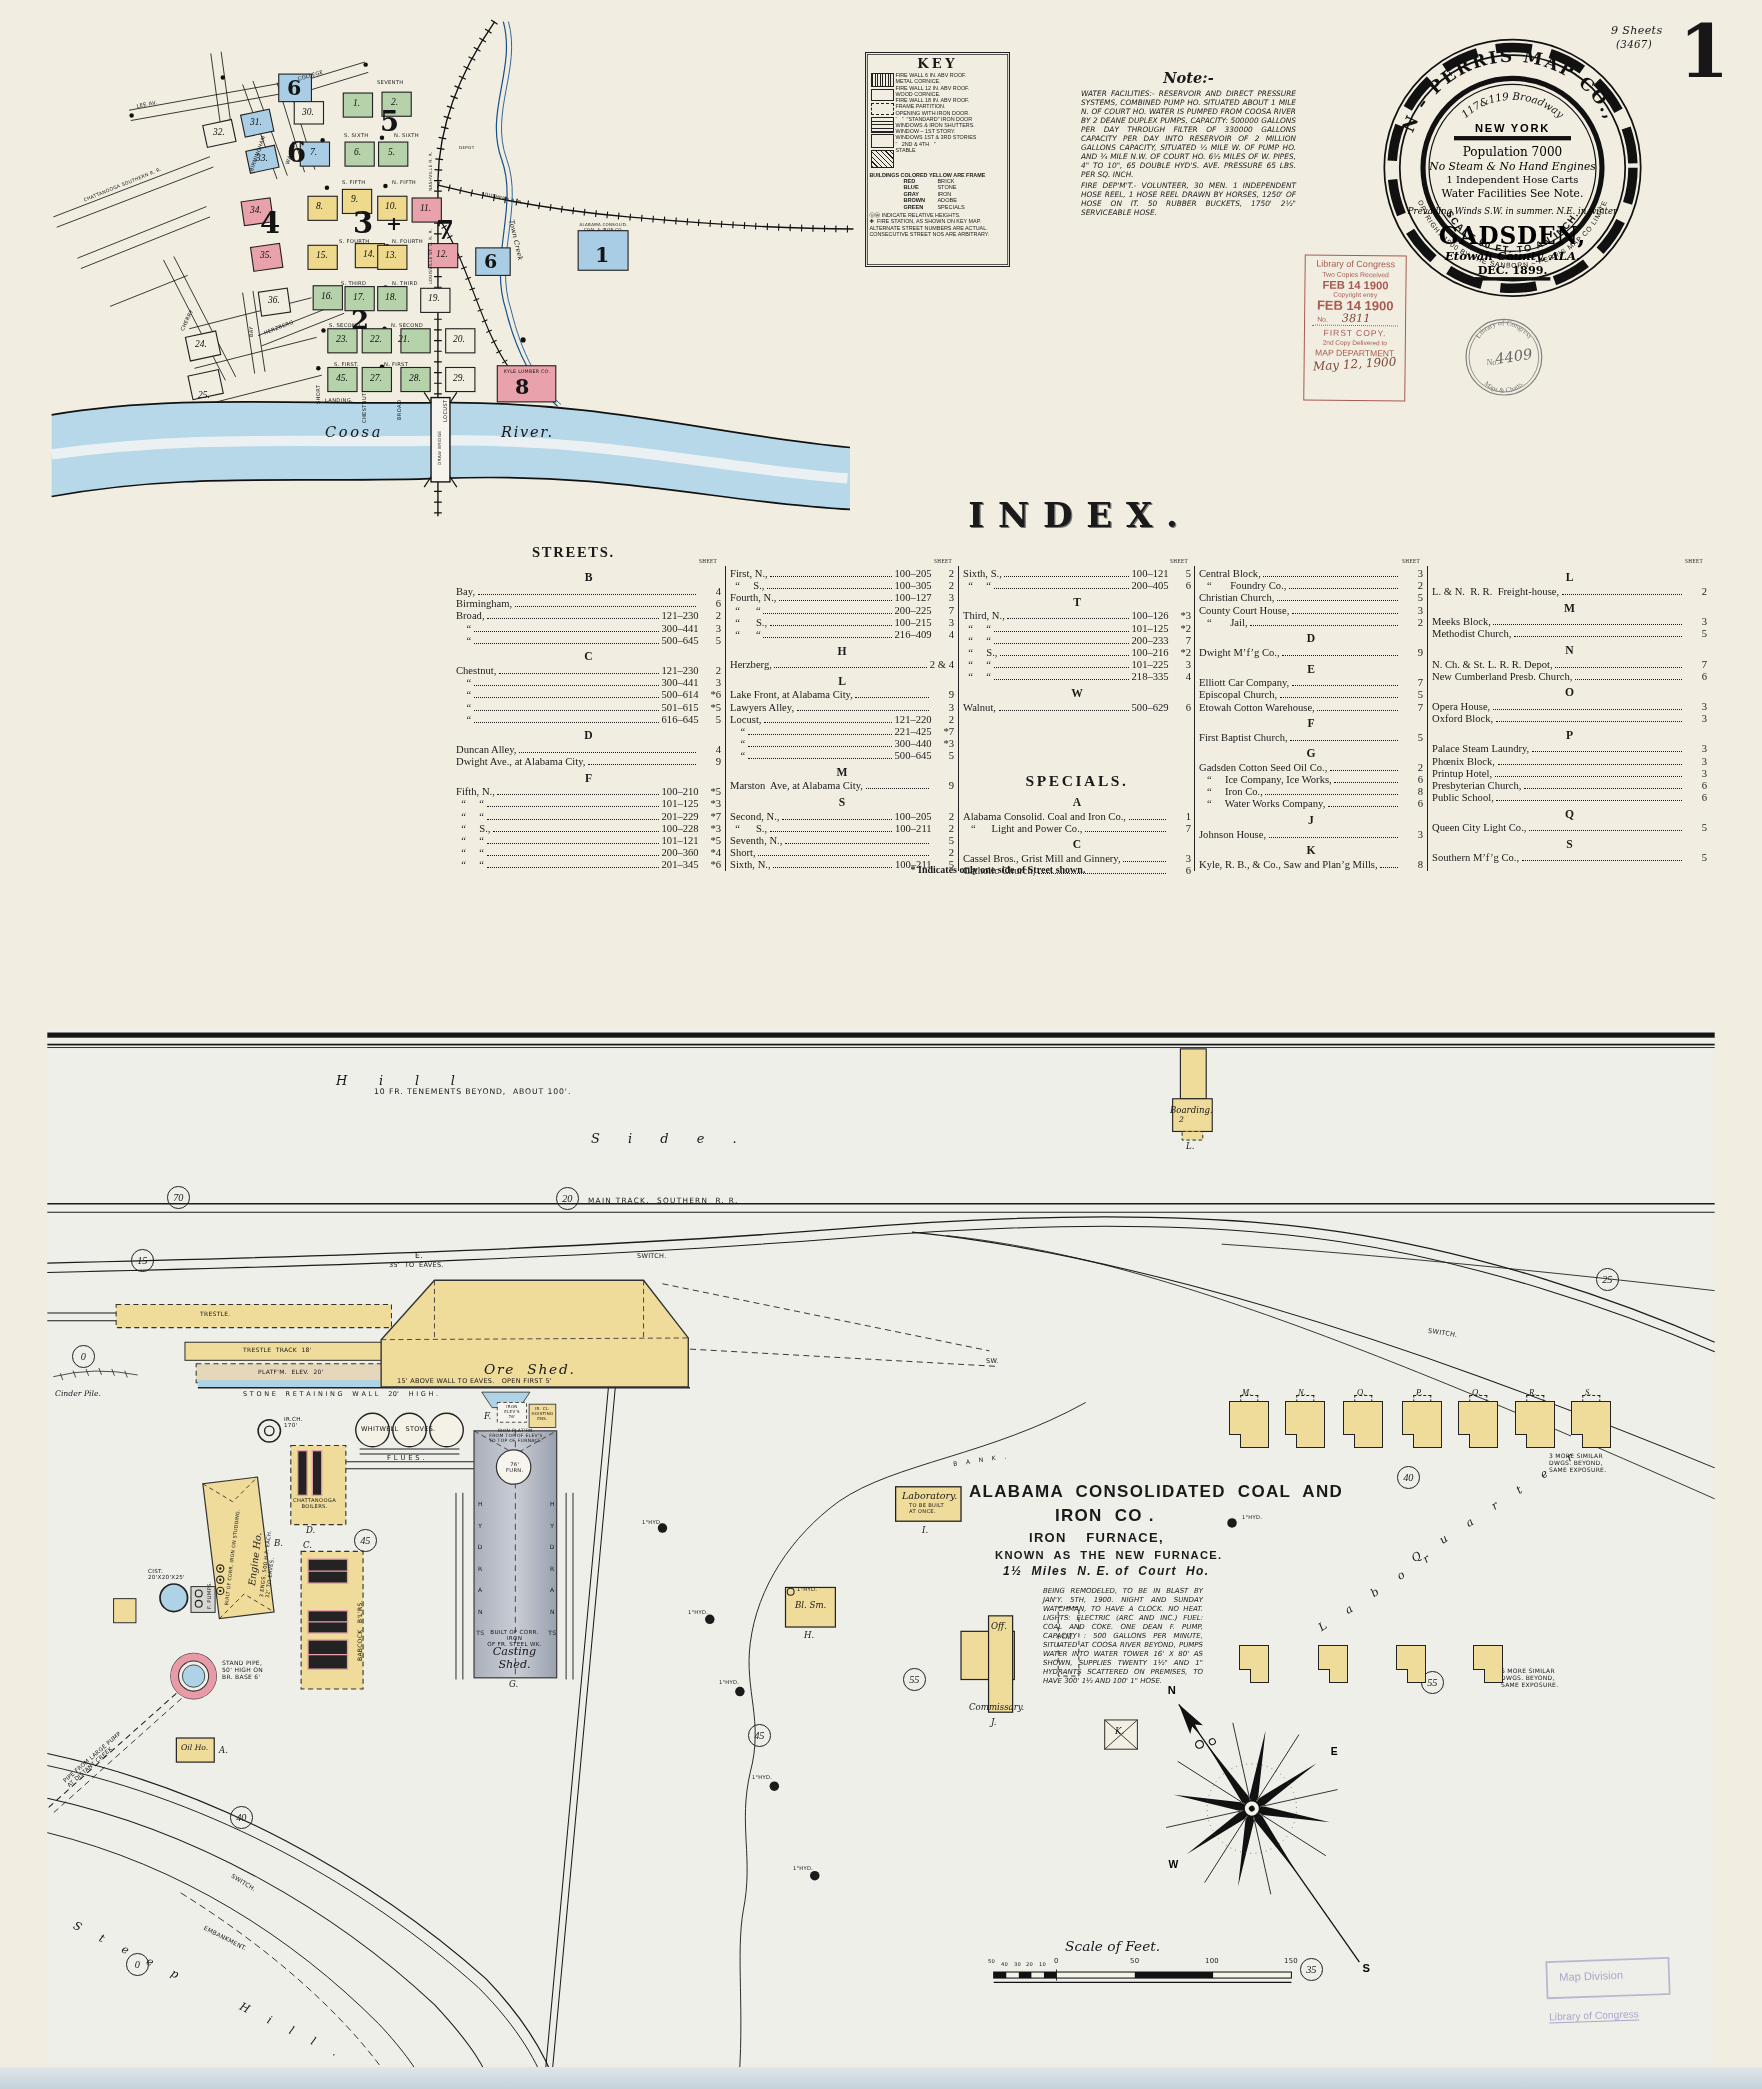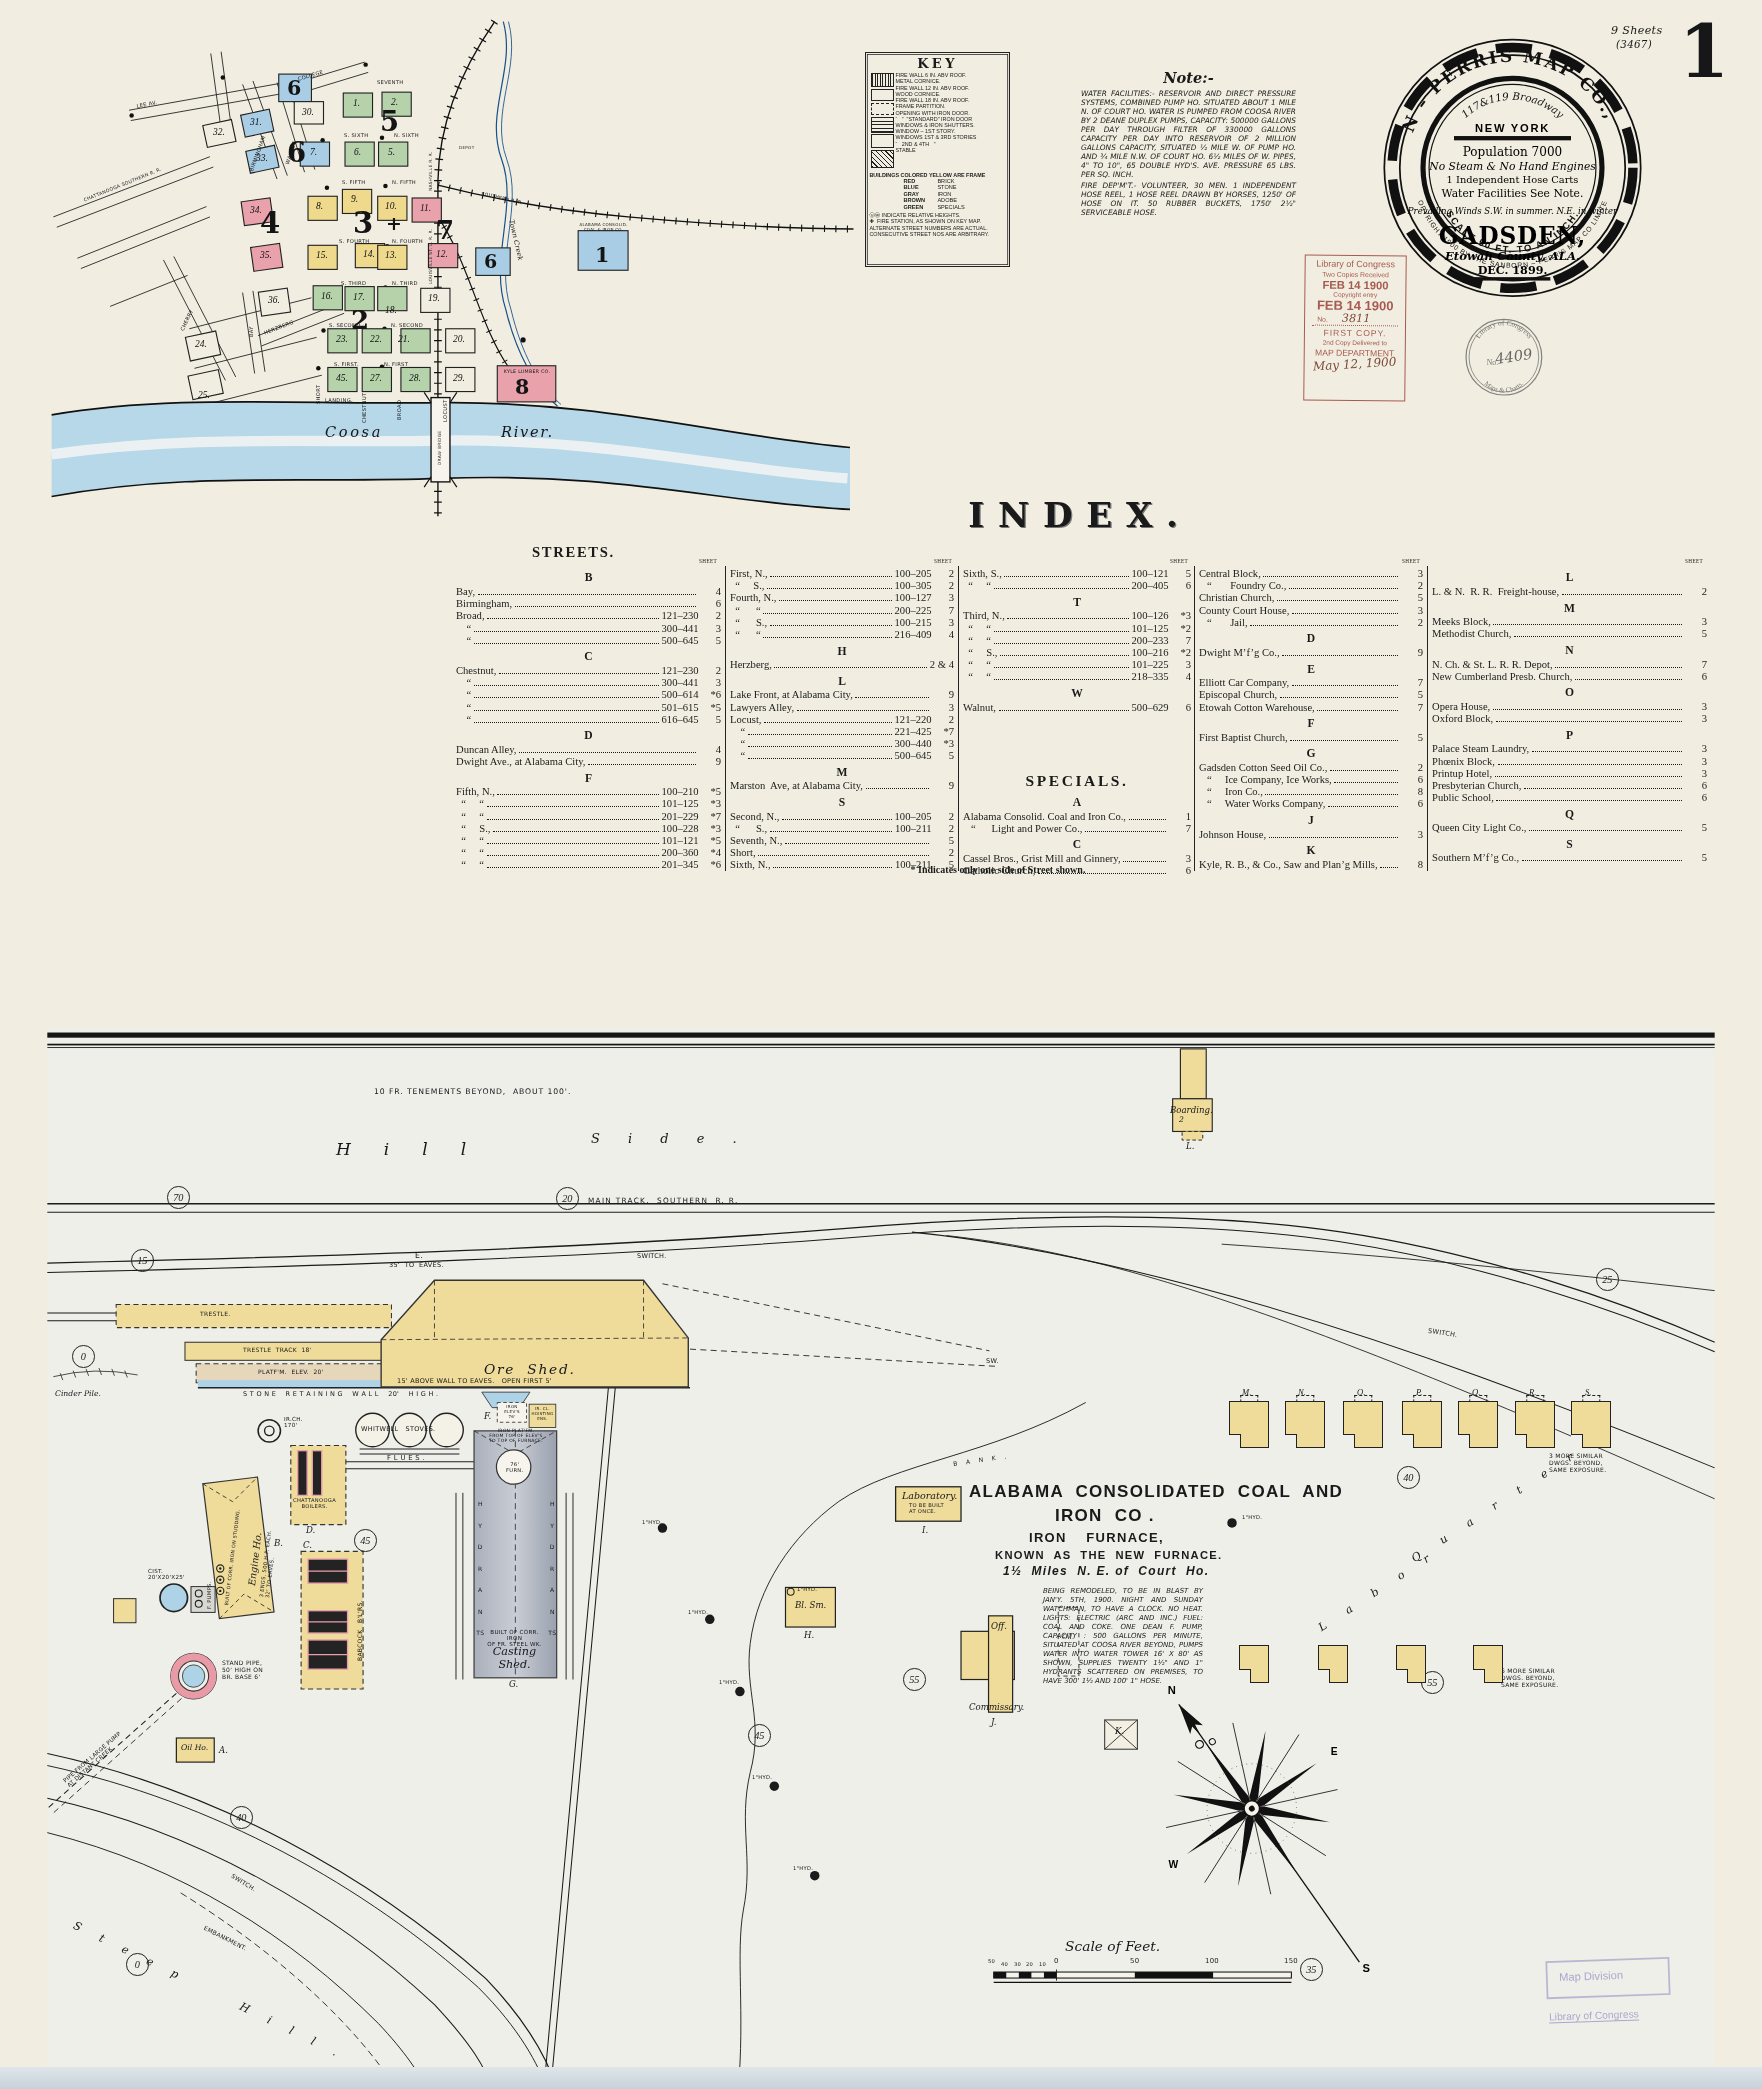--- a/index.html
+++ b/index.html
@@ -533,21 +533,21 @@
   <span class="blknum" style="left:385px;top:201px">10.</span>
   <span class="blknum" style="left:420px;top:203px">11.</span>
   <span class="blknum" style="left:260px;top:250px">35.</span>
   <span class="blknum" style="left:316px;top:250px">15.</span>
   <span class="blknum" style="left:363px;top:249px">14.</span>
   <span class="blknum" style="left:385px;top:250px">13.</span>
   <span class="blknum" style="left:436px;top:249px">12.</span>
   <span class="blknum" style="left:268px;top:295px">36.</span>
   <span class="blknum" style="left:321px;top:291px">16.</span>
   <span class="blknum" style="left:353px;top:292px">17.</span>
-  <span class="blknum" style="left:385px;top:305px">18.</span>
+  <span class="blknum" style="left:385px;top:292px">18.</span>
   <span class="blknum" style="left:428px;top:293px">19.</span>
   <span class="blknum" style="left:336px;top:334px">23.</span>
   <span class="blknum" style="left:370px;top:334px">22.</span>
   <span class="blknum" style="left:398px;top:334px">21.</span>
   <span class="blknum" style="left:453px;top:334px">20.</span>
   <span class="blknum" style="left:336px;top:373px">45.</span>
   <span class="blknum" style="left:370px;top:373px">27.</span>
   <span class="blknum" style="left:409px;top:373px">28.</span>
   <span class="blknum" style="left:453px;top:373px">29.</span>
   <span class="blknum" style="left:195px;top:339px">24.</span>
@@ -690,21 +690,21 @@
       <div class="ih">S</div>
       <div class="ir"><span class="inm">Southern M’f’g Co.,</span><span class="ild"></span><span class="irg"></span><span class="ish">5</span></div>
     </div>
   <div class="isep" style="left:725px"></div>
   <div class="isep" style="left:958px"></div>
   <div class="isep" style="left:1194px"></div>
   <div class="isep" style="left:1427px"></div>
   <div class="abs" style="left:826px;top:864px;width:344px;text-align:center;font:bold 10px 'Liberation Serif',serif">* Indicates only one side of Street shown.</div>
 
   <span class="ml" style="left:374px;top:1087px;font-size:7.7px;letter-spacing:0.9px">10 FR. TENEMENTS BEYOND,  ABOUT 100'.</span>
-  <span class="mlh" style="left:336px;top:1139px;font-size:17px;letter-spacing:13.8px">H i l l</span>
+  <span class="mlh" style="left:336px;top:1073px;font-size:13px;letter-spacing:13.8px">H i l l</span>
   <span class="mlh" style="left:591px;top:1131px;font-size:13px;letter-spacing:12px">S i d e .</span>
   <span class="ml" style="left:588px;top:1196px;font-size:7.3px;letter-spacing:1.3px">MAIN TRACK,  SOUTHERN  R. R.</span>
   <span class="ml" style="left:637px;top:1252px;font-size:6.5px">SWITCH.</span>
   <span class="ml" style="left:1428px;top:1329px;font-size:6.5px;transform:rotate(9deg)">SWITCH.</span>
   <span class="ml" style="left:986px;top:1357px;font-size:6.5px">SW.</span>
   <span class="mlh" style="left:1170px;top:1105px;font-size:8.6px">Boarding.</span>
   <span class="mlh" style="left:1179px;top:1115px;font-size:7.7px">2</span>
   <span class="mlh" style="left:1186px;top:1141px;font-size:8.6px">L.</span>
   <span class="ml" style="left:415px;top:1251px;font-size:7.7px">E.</span>
   <span class="ml" style="left:389px;top:1261px;font-size:6.5px">35'  TO  EAVES.</span>

